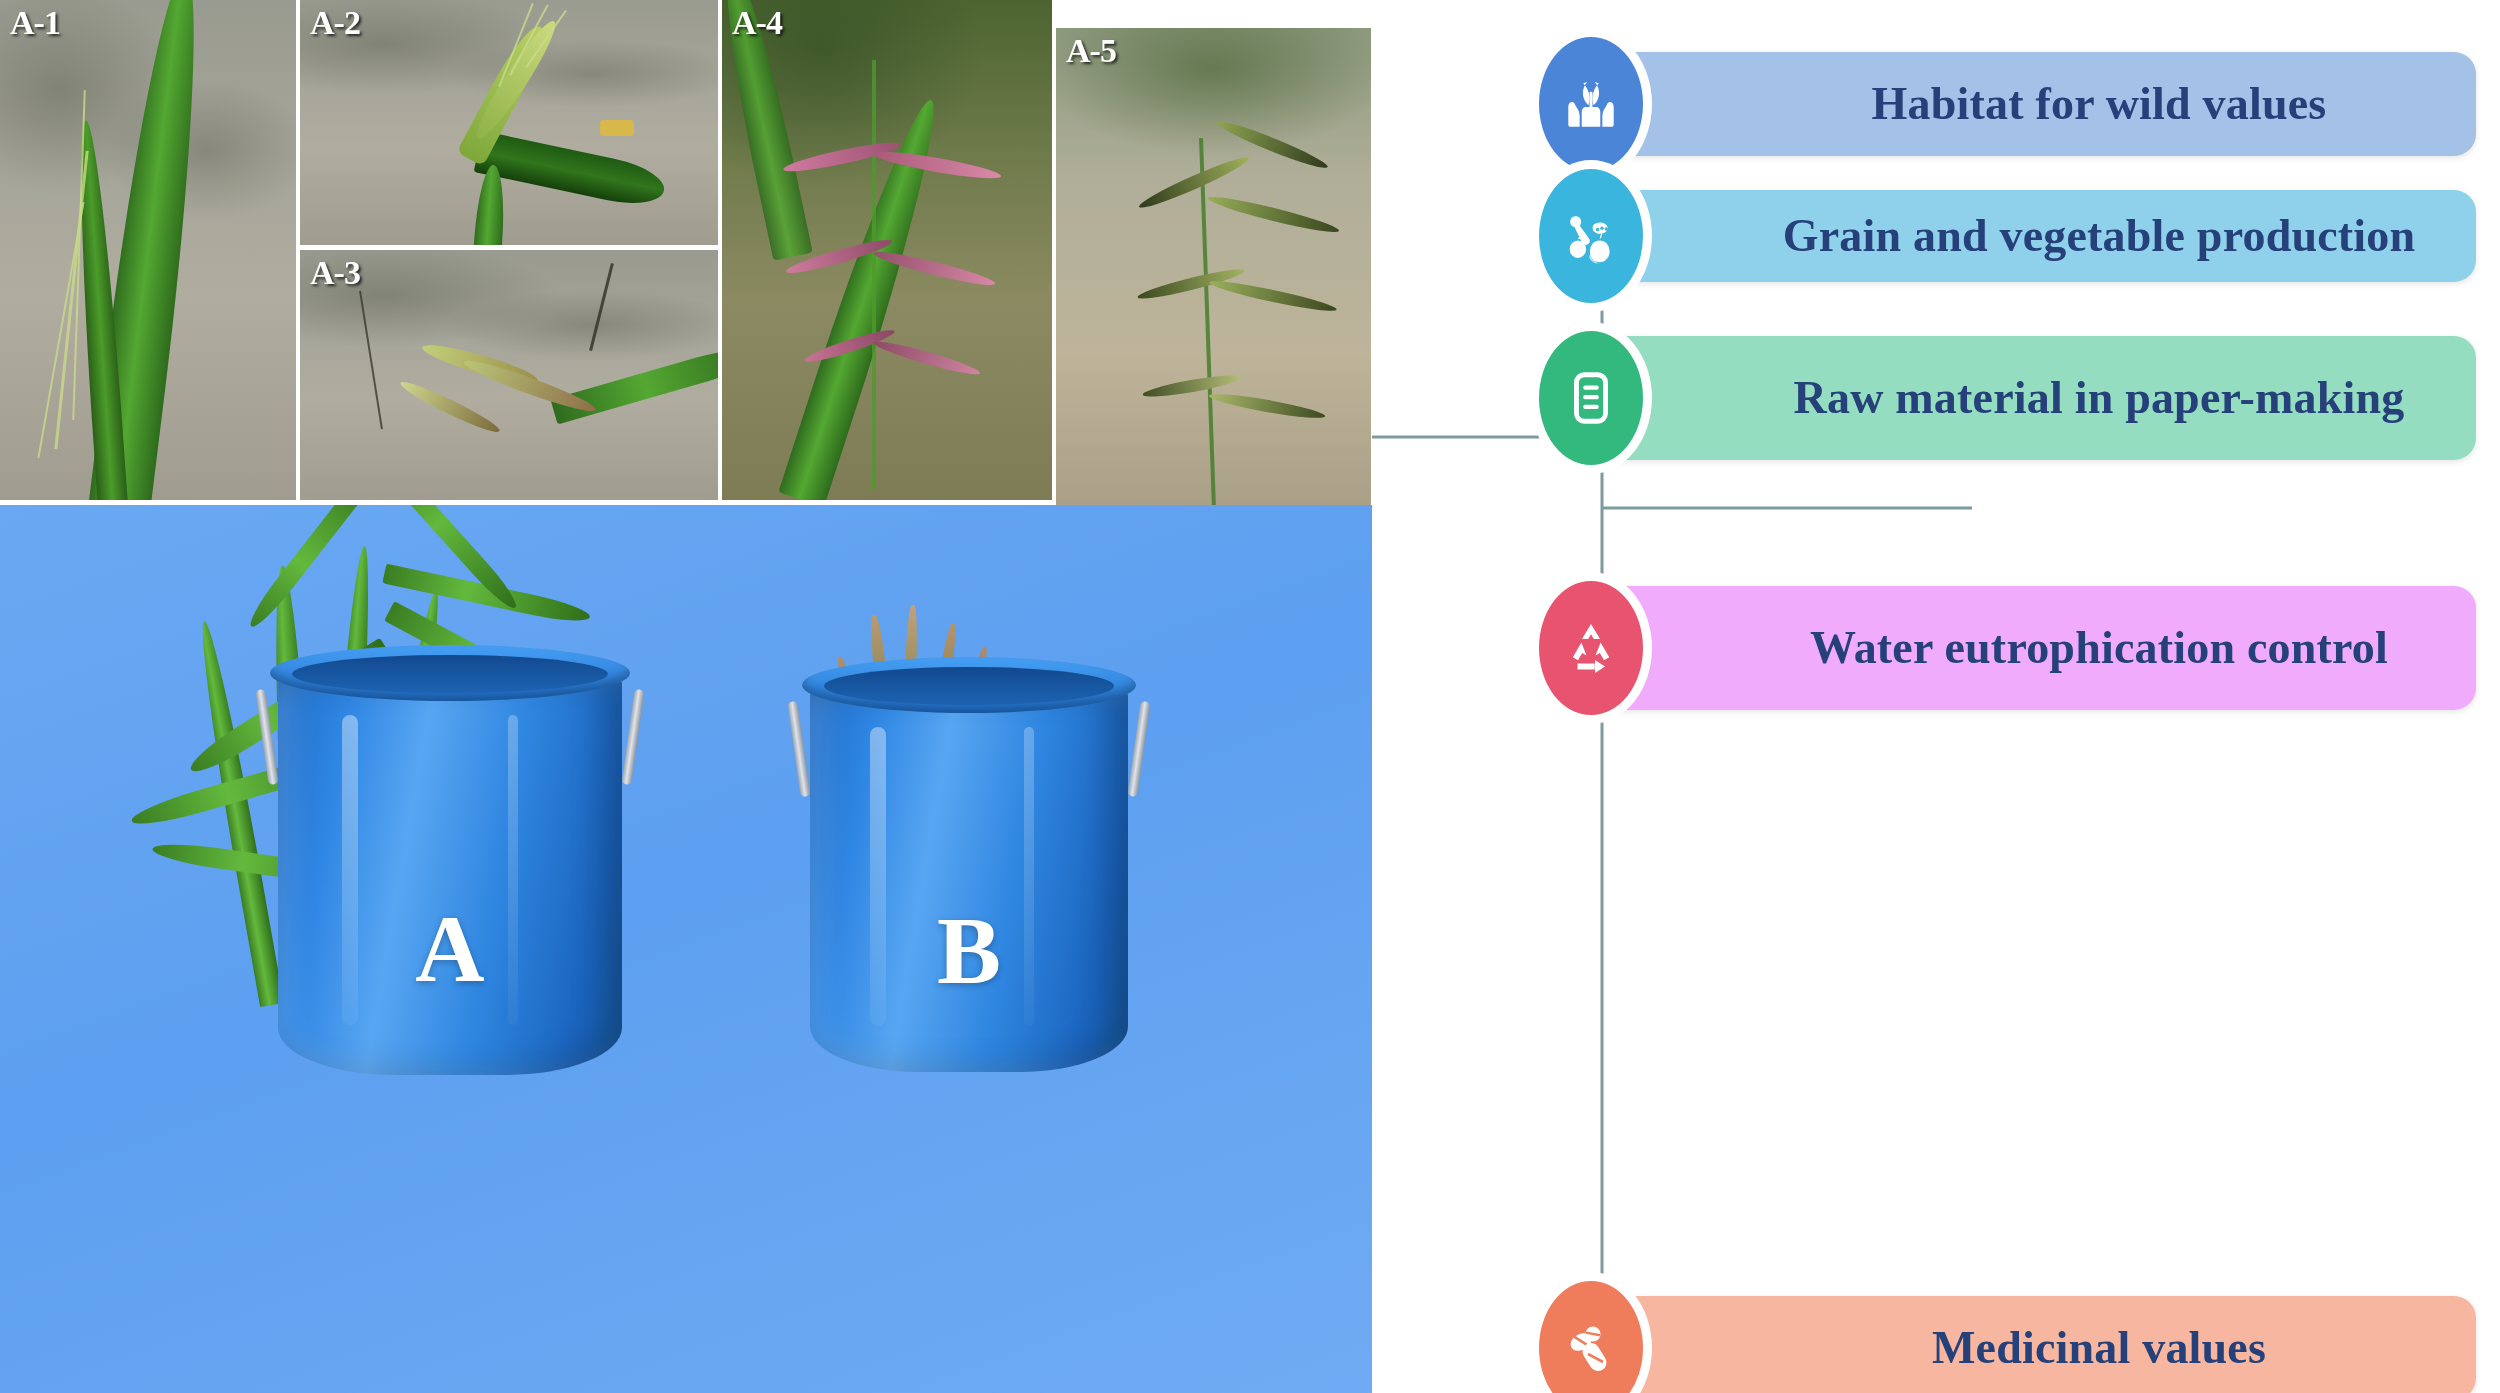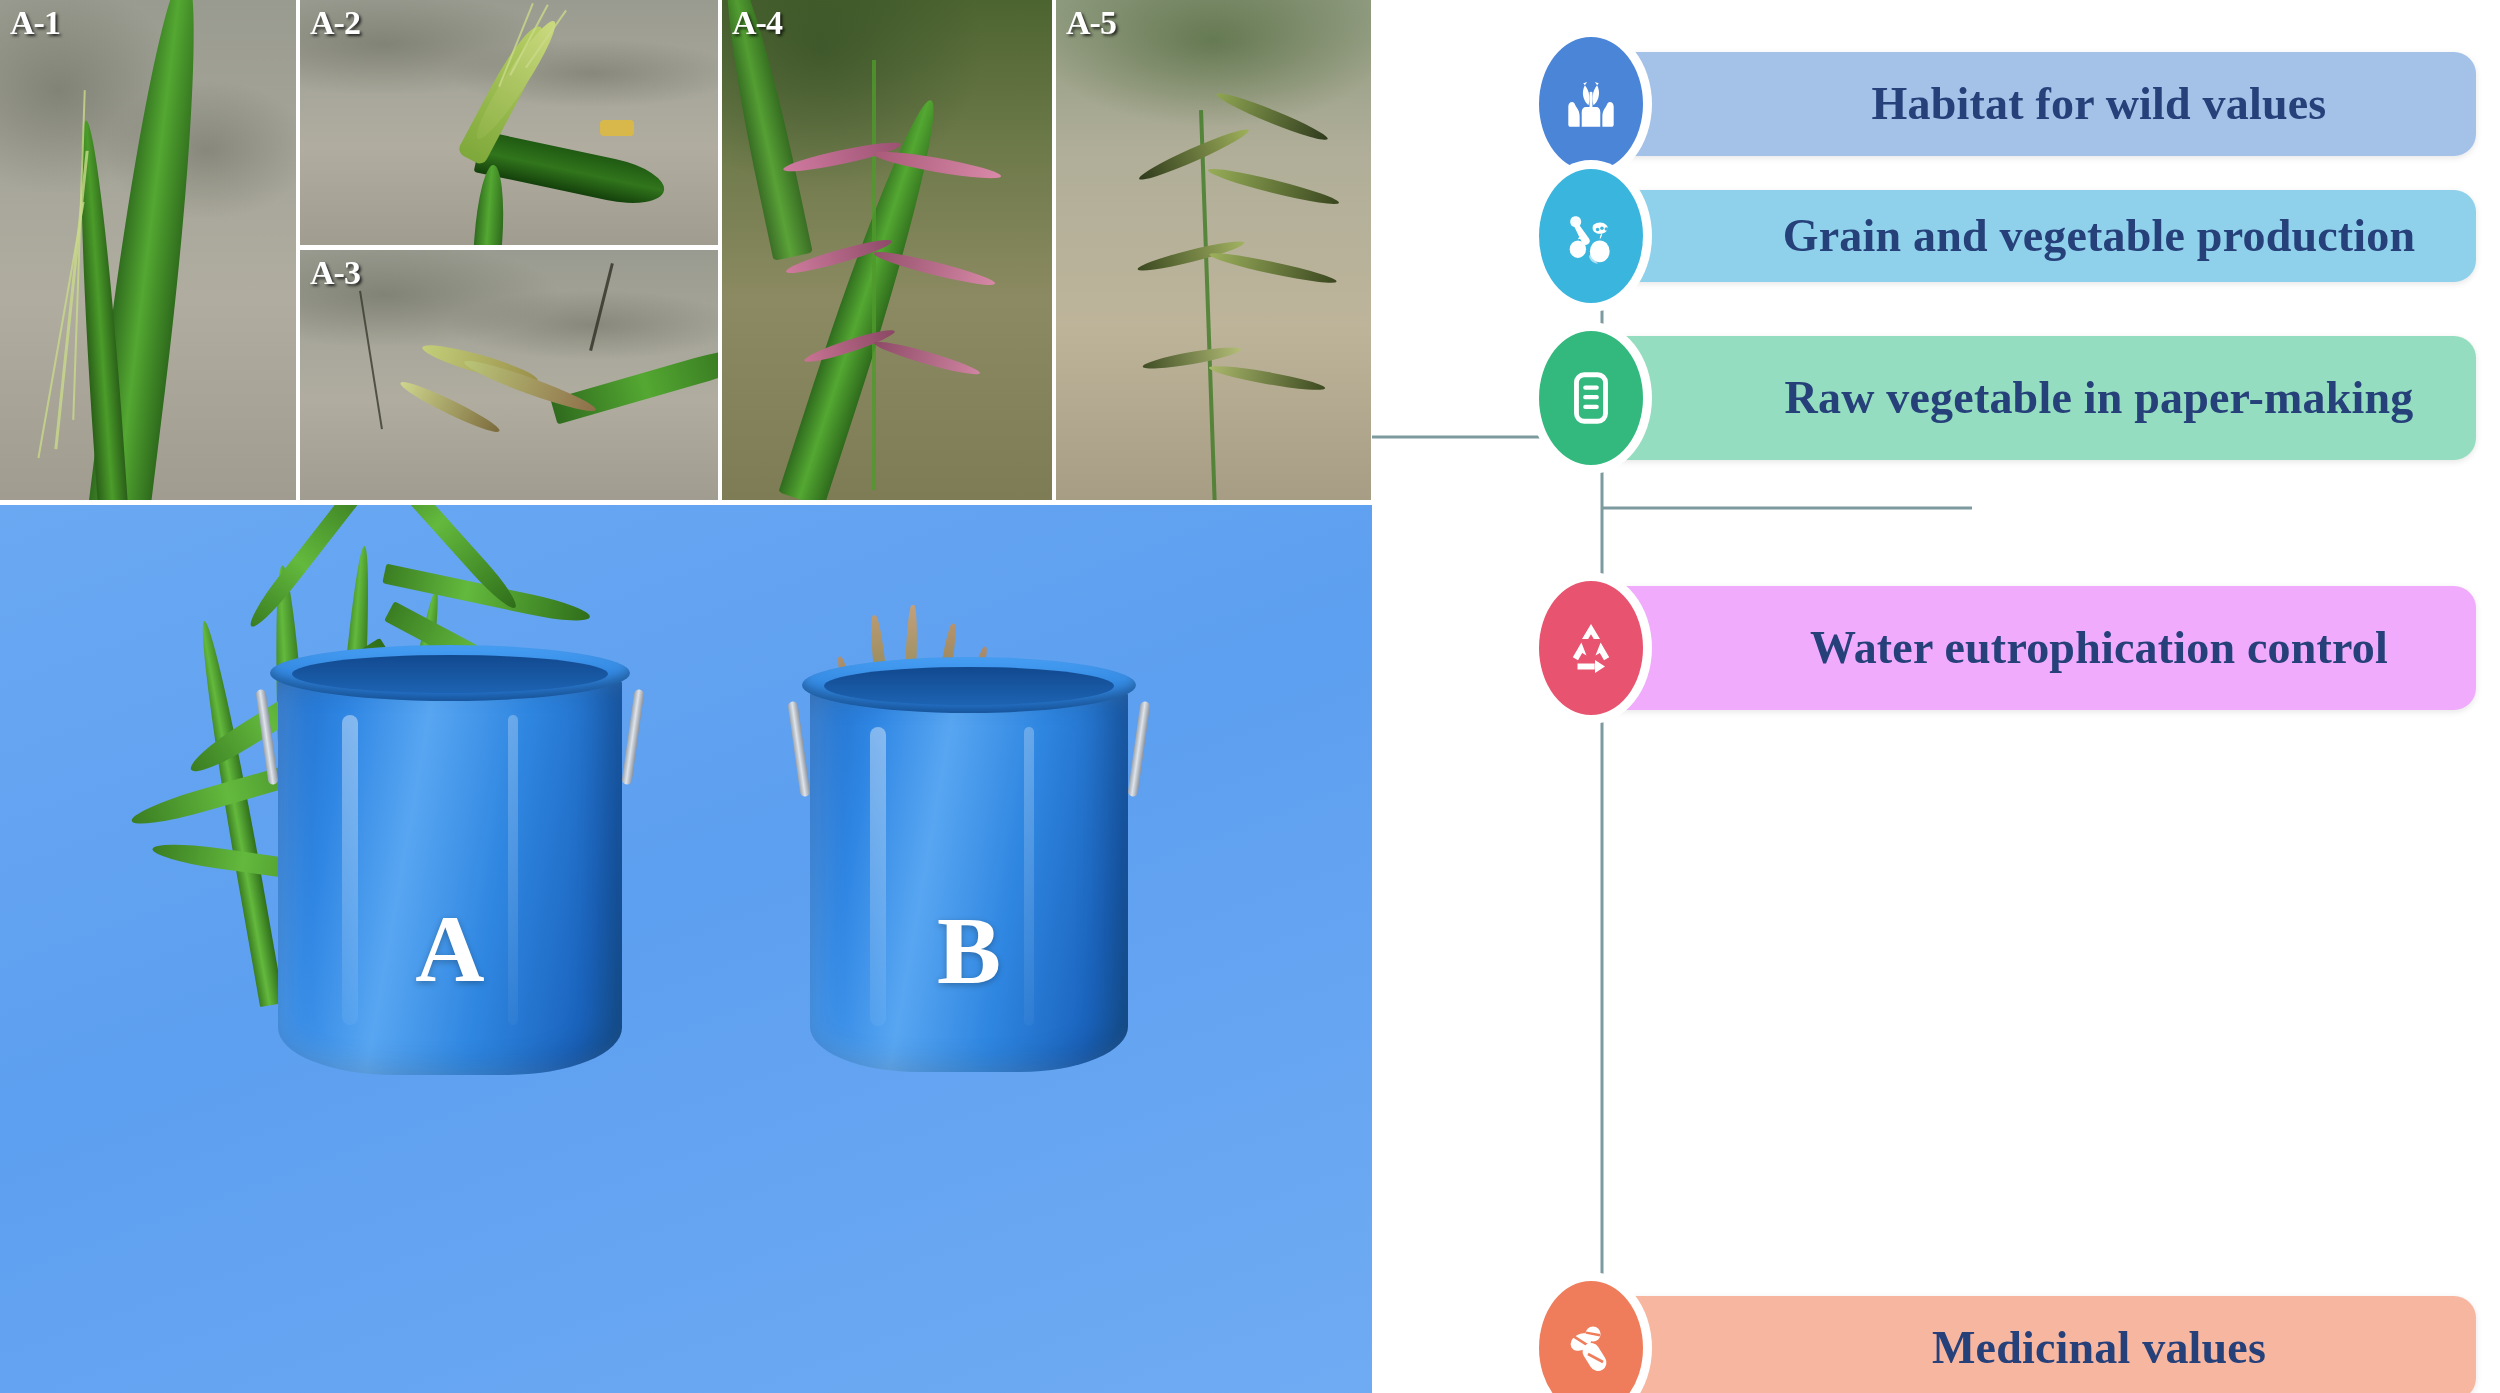--- a/index.html
+++ b/index.html
@@ -28,21 +28,21 @@
   
   .water-grey{background:
      radial-gradient(ellipse 60% 30% at 20% 18%, rgba(90,95,80,.45), transparent 70%),
      radial-gradient(ellipse 50% 20% at 70% 30%, rgba(80,85,70,.35), transparent 70%),
      linear-gradient(180deg,#9a9b90 0%,#a7a69a 35%,#b0ada0 60%,#a09d90 100%);}
   .water-green{background:
      radial-gradient(ellipse 70% 40% at 30% 10%, rgba(40,70,30,.5), transparent 70%),
      linear-gradient(180deg,#4c6430 0%,#6e7a4a 30%,#8c8a62 60%,#7d7c55 100%);}
   .water-tan{background:
      radial-gradient(ellipse 80% 25% at 50% 8%, rgba(60,90,40,.55), transparent 70%),
-     linear-gradient(180deg,#8e9a7e 0%,#b0ae99 30%,#bdb49a 65%,#a79d84 100%);}
+     linear-gradient(180deg,#8e9a7e 0%,#b0ae99 30%,#bdb49a 65%,#a79d84 100%); margin-top: 28px;}
 
   .blade{position:absolute;background:linear-gradient(90deg,#2f6b1e,#54a832 45%,#2e6a1c);
          border-radius:60% 60% 6px 6px / 90% 90% 4px 4px;}
   .hair{position:absolute;background:#c9d98a;opacity:.8;}
   .spike{position:absolute;border-radius:50%;}
 
   
   #bucket-photo{position:absolute;left:0;top:505px;width:1372px;height:888px;
       background:linear-gradient(160deg,#6aa8f2 0%,#5d9ff0 45%,#6fabf3 100%);overflow:hidden;}
 
@@ -268,21 +268,21 @@
         <g fill="none" stroke="#ffffff" stroke-width="5">
           <rect x="17" y="8" width="30" height="48" rx="8"></rect>
         </g>
         <g fill="#ffffff">
           <rect x="24" y="19" width="16" height="4.4" rx="2"></rect>
           <rect x="24" y="29" width="16" height="4.4" rx="2"></rect>
           <rect x="24" y="39" width="16" height="4.4" rx="2"></rect>
         </g>
       </svg>
     </span>
-    <span class="txt">Raw vegetable in paper-making</span>
+    <span class="txt">Raw material in paper-making</span>
   </div>
 
 
   <div class="node" style="left:224px;top:586px;width:880px;height:124px;background:#f0abfc;">
     <span class="badge">
       <span class="ring"></span>
       <span class="disc" style="background:#e8536f;"></span>
       <svg width="64" height="64" viewBox="0 0 64 64">
         <g fill="#ffffff">
           <path d="M32 8l9 15h-6.2l-2.8-4.8-2.8 4.8H23L32 8z"></path>

